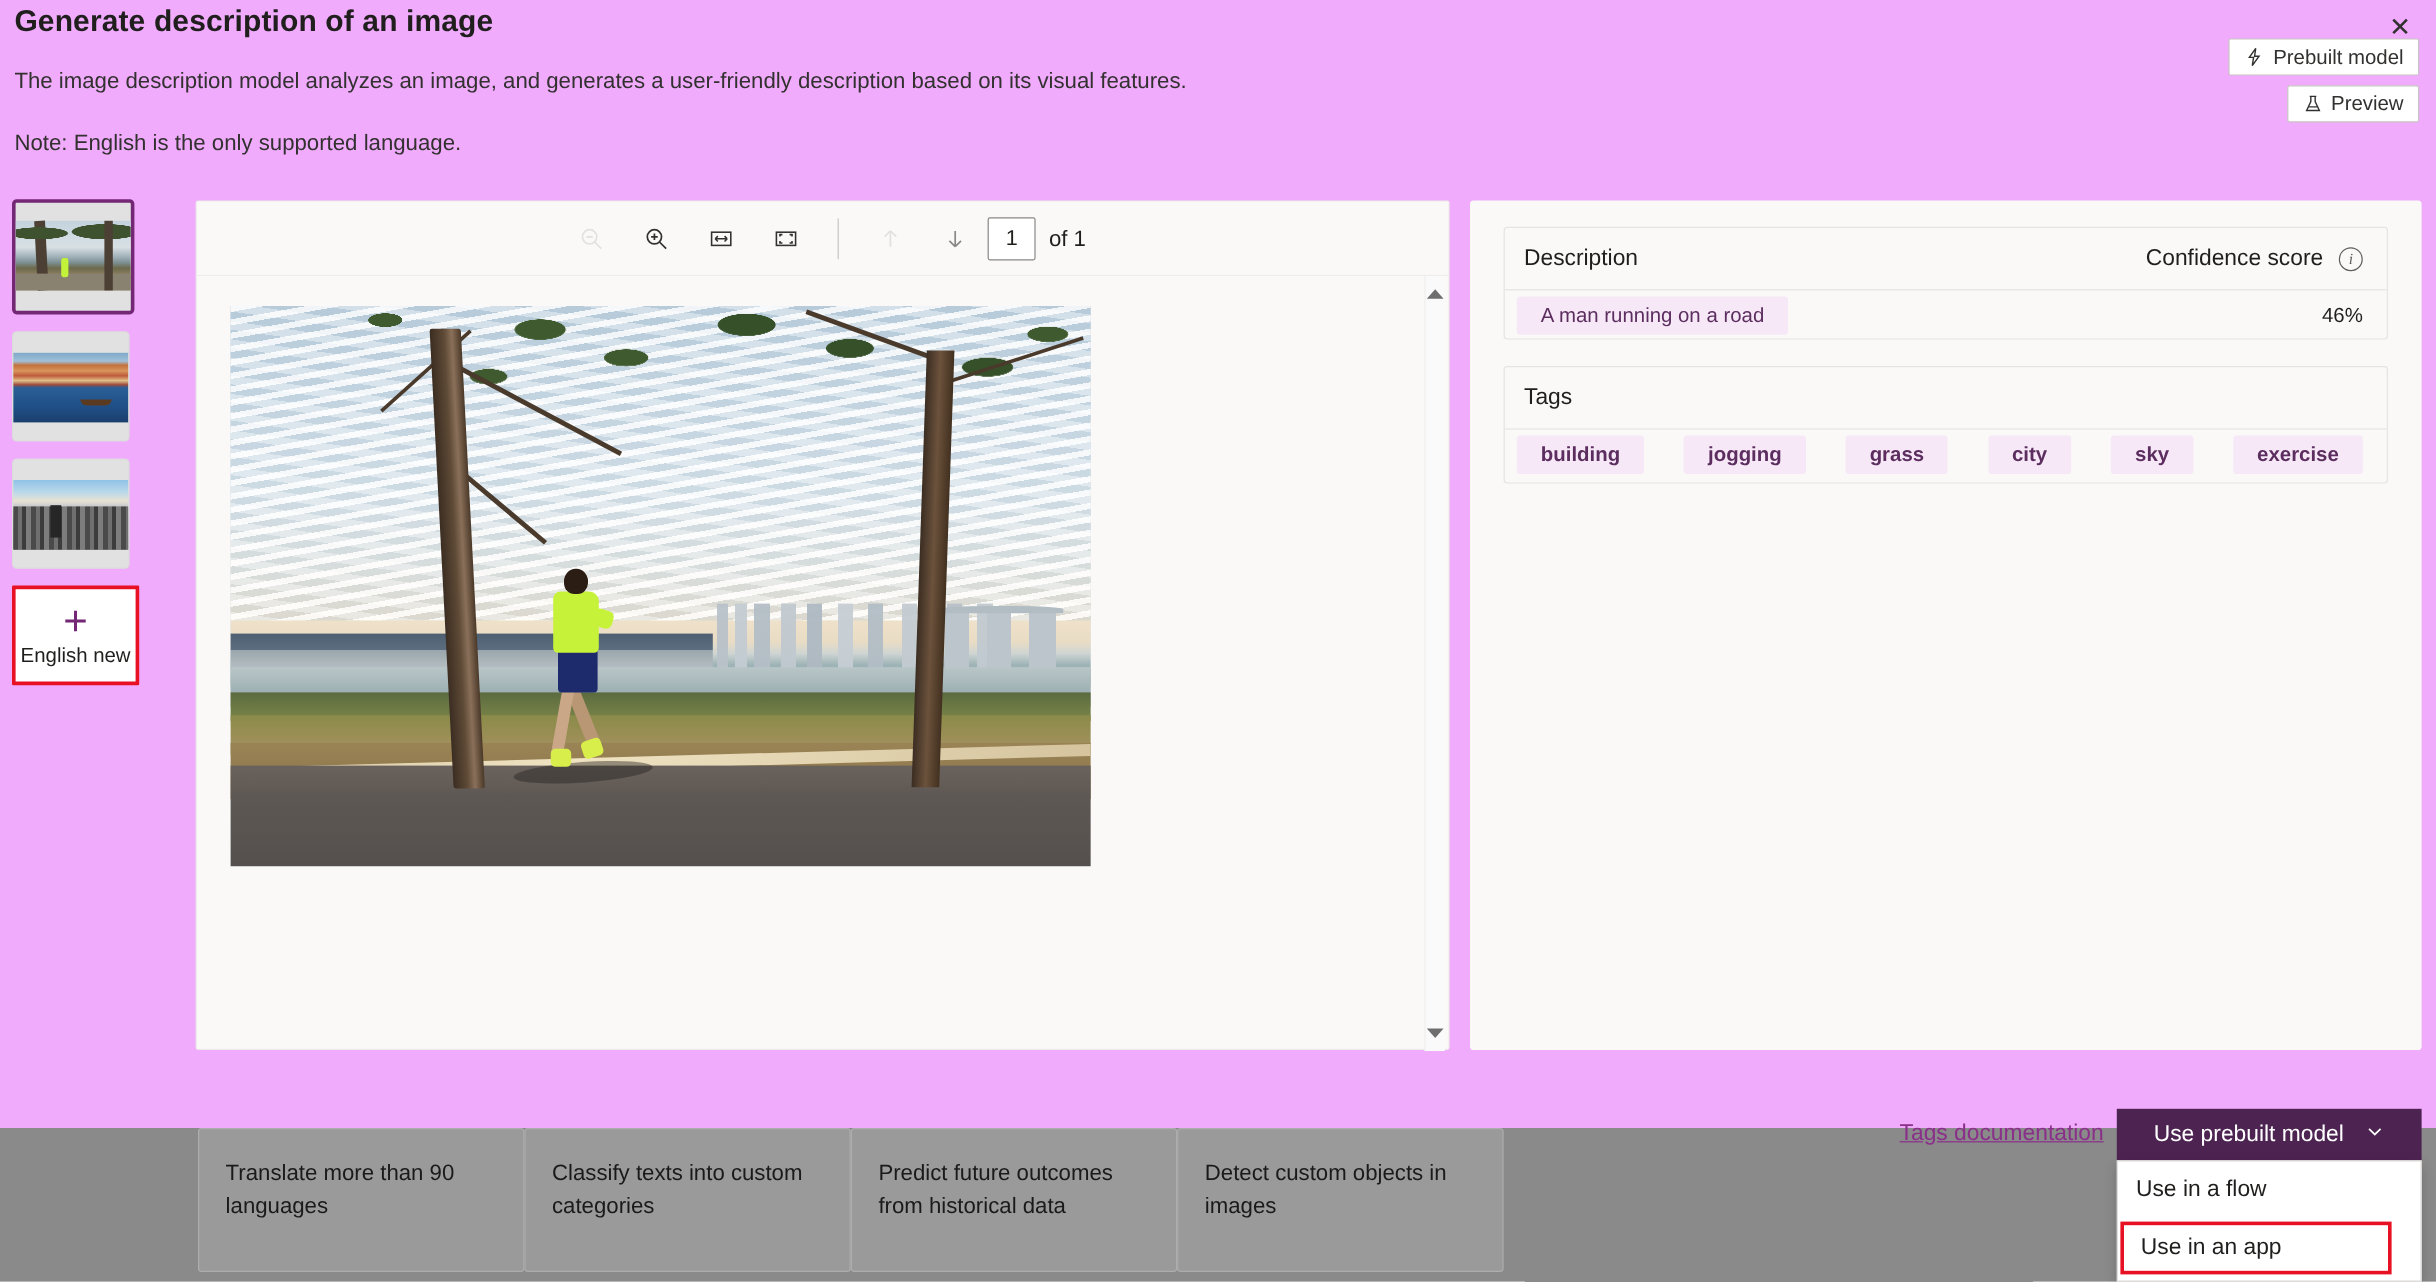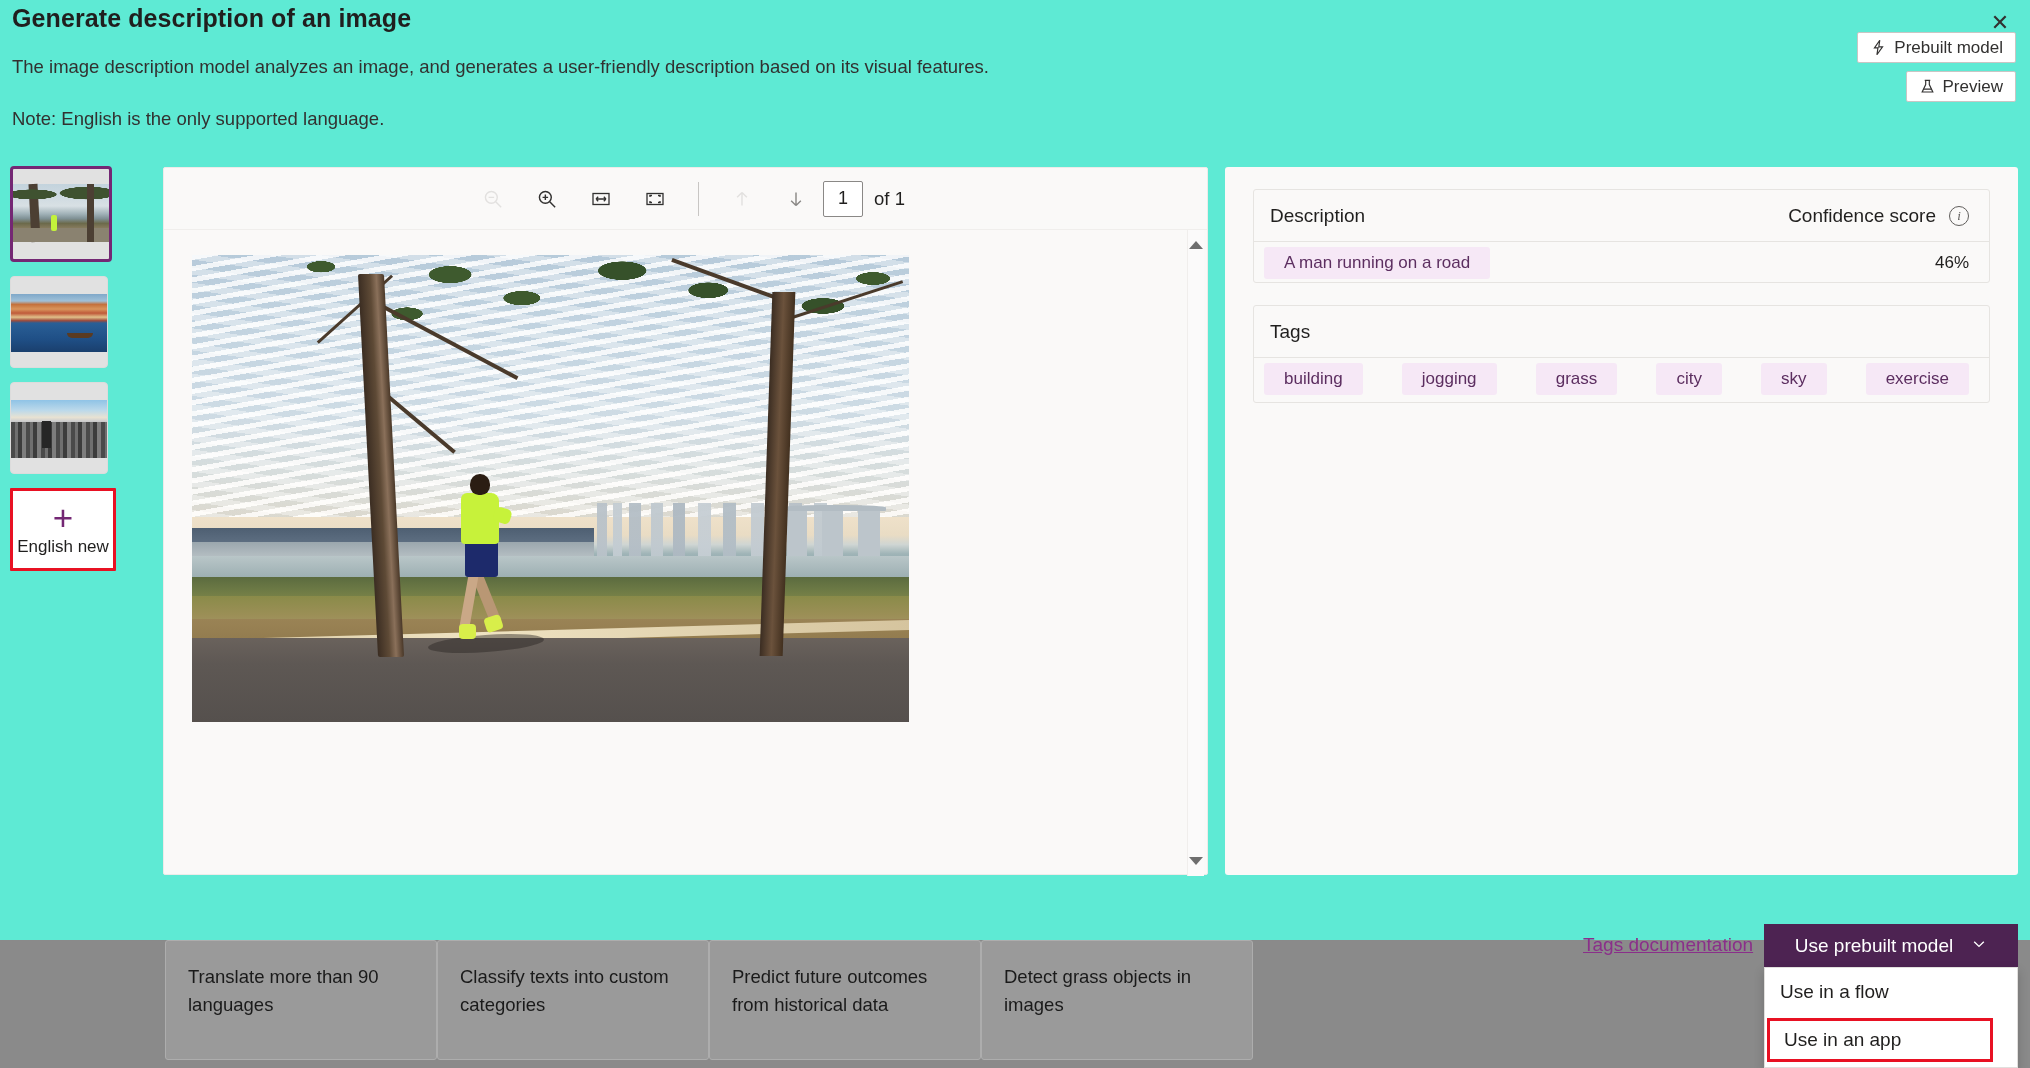--- a/index.html
+++ b/index.html
@@ -33,21 +33,21 @@
     color: #1a1a1a;
     font-size: 18.5px;
     line-height: 28px;
     overflow: hidden;
     flex: none;
   }
 
   
   #dialog {
     position: absolute; left: 0; top: 0; width: 2030px; height: 940px;
-    background: #5eead4;
+    background: #f0abfc;
   }
 
   #close-btn {
     position: absolute; right: 8px; top: 4px;
     width: 44px; height: 38px;
     border: none; background: transparent;
     color: #323130; font-size: 22px; line-height: 38px; text-align: center;
     cursor: pointer;
   }
 
@@ -339,21 +339,21 @@
   .card-body {
     height: 41px; display: flex; align-items: center;
     justify-content: space-between; padding: 0 20px 0 10px;
   }
   .chip {
     background: #f6e8f6; color: #5c2e60;
     font-size: 17px; padding: 6px 20px; border-radius: 3px;
     white-space: nowrap;
   }
   #score-val { font-size: 17px; color: #201f1e; }
-  #tags-body { display: flex; align-items: center; gap: 7px; padding-left: 10px; }
+  #tags-body { display: flex; align-items: center; gap: 7px; padding-left: 10px; font-weight: bold; }
 
   
   #view-doc {
     position: absolute; left: 1583px; top: 934px;
     font-size: 19px; color: #8a2f8a; text-decoration: underline; cursor: pointer;
   }
   #use-model-btn {
     position: absolute; left: 1764px; top: 924px; width: 254px; height: 43px;
     background: #4d2352; color: #ffffff;
     display: flex; align-items: center; justify-content: center; gap: 18px;
@@ -376,21 +376,21 @@
 </style>
 </head>
 <body>
 
 <div id="backdrop">
   <div id="bg-cards-strip"></div>
   <div id="bg-cards-row">
     <div class="bg-card">Translate more than 90 languages</div>
     <div class="bg-card">Classify texts into custom categories</div>
     <div class="bg-card">Predict future outcomes from historical data</div>
-    <div class="bg-card">Detect grass objects in images</div>
+    <div class="bg-card">Detect custom objects in images</div>
   </div>
 </div>
 
 <div id="dialog">
 
   <div id="dlg-title">Generate description of an image</div>
   <div id="dlg-sub">The image description model analyzes an image, and generates a user-friendly description based on its visual features.</div>
   <div id="dlg-note">Note: English is the only supported language.</div>
 
   <button id="close-btn">✕</button>

